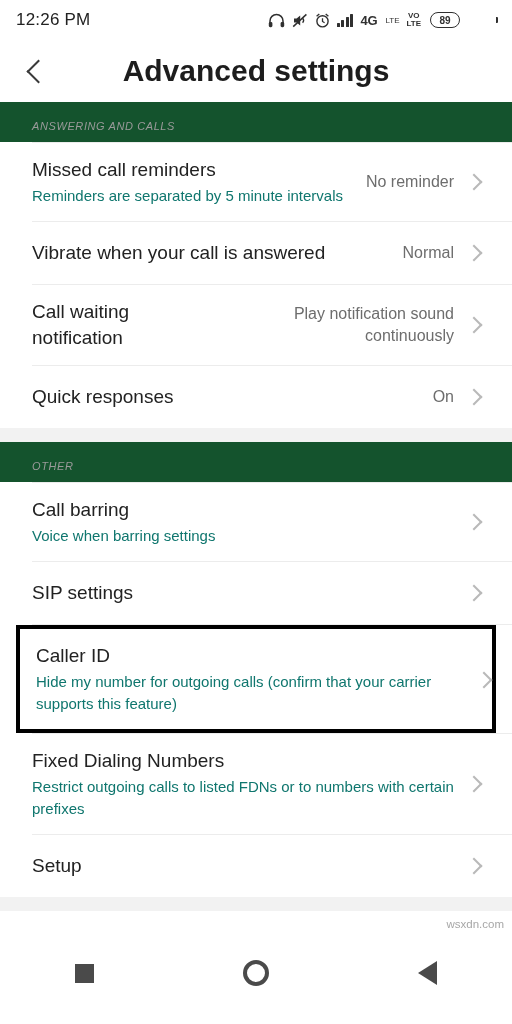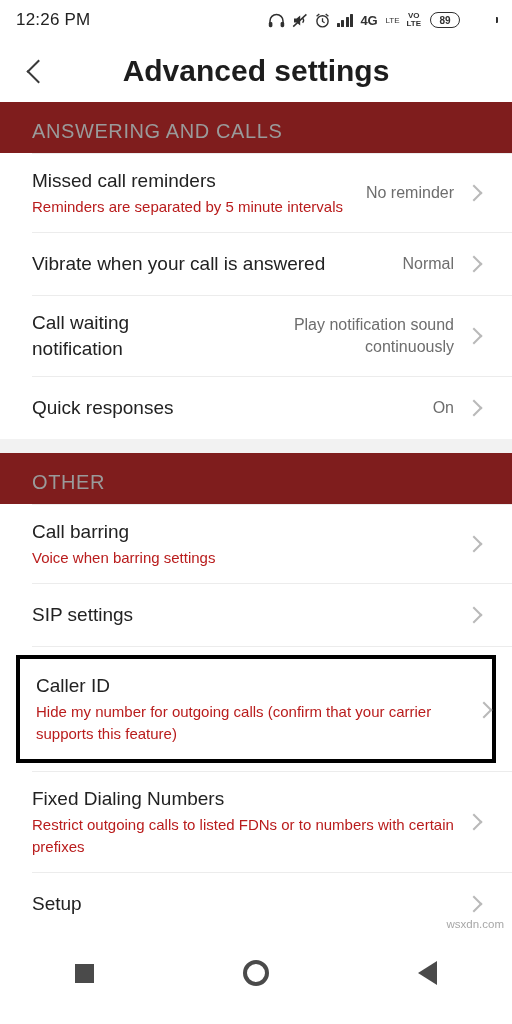--- a/index.html
+++ b/index.html
@@ -151,25 +151,26 @@
   }
 
   
   .content {
     flex: 1 1 auto;
     overflow: hidden;
     background: #ffffff;
     position: relative;
   }
   .section-header {
-    font-size: 20px;
+    font-size: 11px;
     color: #9a9a9a;
     padding: 18px 0 10px 32px;
     letter-spacing: 0.6px;
-    background: #7f1d1d;
+    background: #14532d;
+    font-style: italic;
   }
   .section-gap {
     height: 14px;
     background: #f2f2f2;
   }
   .row {
     display: flex;
     align-items: center;
     padding: 0 32px 0 32px;
     box-sizing: border-box;
@@ -182,21 +183,21 @@
     padding: 14px 0;
     min-width: 0;
   }
   .row .title {
     font-size: 19px;
     color: #222222;
     line-height: 26px;
   }
   .row .subtitle {
     font-size: 15px;
-    color: #b91c1c;
+    color: #0f766e;
     line-height: 22px;
     margin-top: 2px;
   }
   .row .value {
     font-size: 16px;
     color: #6d6d6d;
     text-align: right;
     padding-left: 14px;
     flex: 0 0 auto;
     max-width: 215px;
@@ -211,21 +212,21 @@
     margin-left: 14px;
     flex: 0 0 auto;
   }
   .divider {
     height: 1px;
     background: #ececec;
     margin-left: 32px;
   }
   .row.highlight {
     border: 4px solid #000000;
-    margin: 8px 16px;
+    margin: 0 16px;
     padding-left: 16px;
     padding-right: 6px;
     box-sizing: border-box;
   }
   .highlight-wrap {
     position: relative;
   }
   .highlight-wrap .chev-outside {
     position: absolute;
     right: 22px;

